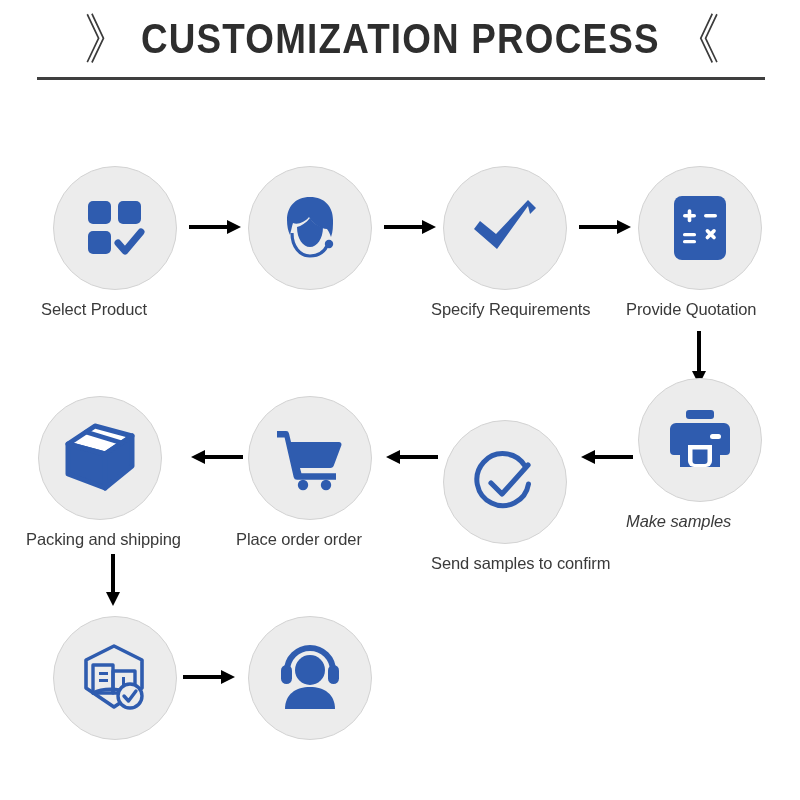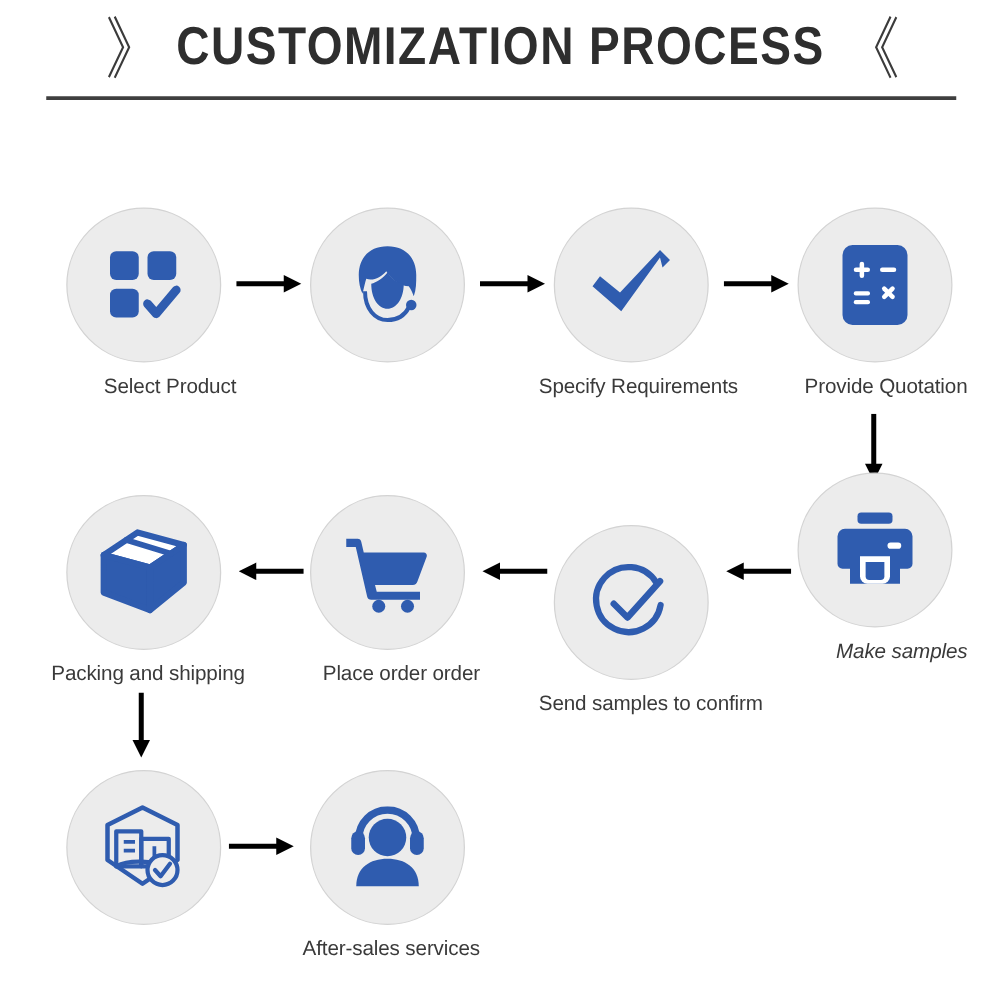--- a/index.html
+++ b/index.html
@@ -56,21 +56,21 @@
     top: 77px;
     width: 728px;
     height: 3px;
     background: #3f3f3f;
   }
 
   
   .node {
     position: absolute;
     width: 148px;
-    text-align: right;
+    text-align: left;
   }
   .circle {
     width: 124px;
     height: 124px;
     margin: 0 auto;
     border-radius: 50%;
     background: #ececec;
     border: 1px solid #d3d3d3;
     display: flex;
     align-items: center;
@@ -207,21 +207,21 @@
   <div class="circle">
     <svg width="72" height="66" viewBox="0 0 72 66">
       <path d="M3 6 h9 a3 3 0 0 1 3 2.4 L17 17 h48 a2.5 2.5 0 0 1 2.4 3.2 L60 40 a4 4 0 0 1 -3.8 2.9 H26 l1.4 5.4 H62 v6.5 H23 a3.4 3.4 0 0 1 -3.3 -2.6 L10.6 12.5 H3 Z" fill="#2f5caf"></path>
       <circle cx="29" cy="60" r="5.2" fill="#2f5caf"></circle>
       <circle cx="52" cy="60" r="5.2" fill="#2f5caf"></circle>
     </svg>
   </div>
   <div class="node-label">Place order order</div>
 </div>
 
-<div class="node" style="left:41px; top:396px;">
+<div class="node" style="left:26px; top:396px;">
   <div class="circle">
     <svg width="72" height="72" viewBox="0 0 72 72">
       <path d="M4 22 L31 4 L68 14 L41 32 Z" fill="#ffffff" stroke="#2f5caf" stroke-width="5" stroke-linejoin="round"></path>
       <path d="M4 22 L4 52 L41 66 L41 32 Z" fill="#2f5caf" stroke="#2f5caf" stroke-width="5" stroke-linejoin="round"></path>
       <path d="M41 32 L68 14 L68 44 L41 66 Z" fill="#2f5caf" stroke="#2f5caf" stroke-width="5" stroke-linejoin="round"></path>
       <path d="M22 10 L58 21" fill="none" stroke="#2f5caf" stroke-width="4.5" stroke-linecap="round"></path>
     </svg>
   </div>
   <div class="node-label">Packing and shipping</div>
 </div>
@@ -271,21 +271,20 @@
 <div class="node" style="left:236px; top:616px;">
   <div class="circle">
     <svg width="72" height="66" viewBox="0 0 72 66">
       <path d="M13 26 a23 23 0 0 1 46 0" fill="none" stroke="#2f5caf" stroke-width="6" stroke-linecap="round"></path>
       <rect x="7" y="20" width="11" height="19" rx="5.5" fill="#2f5caf"></rect>
       <rect x="54" y="20" width="11" height="19" rx="5.5" fill="#2f5caf"></rect>
       <circle cx="36" cy="25" r="15" fill="#2f5caf"></circle>
       <path d="M11 64 C11 49 22 42 36 42 C50 42 61 49 61 64 Z" fill="#2f5caf"></path>
     </svg>
   </div>
-  <div class="node-label">After-sales services</div>
 </div>
 
 <div class="arrow-h" style="left:183px; top:667px;">
   <svg width="54" height="20" viewBox="0 0 54 20">
     <rect x="0" y="8" width="40" height="4" fill="#000000"></rect>
     <path d="M38 3 L52 10 L38 17 Z" fill="#000000"></path>
   </svg>
 </div>
 
 </body></html>

